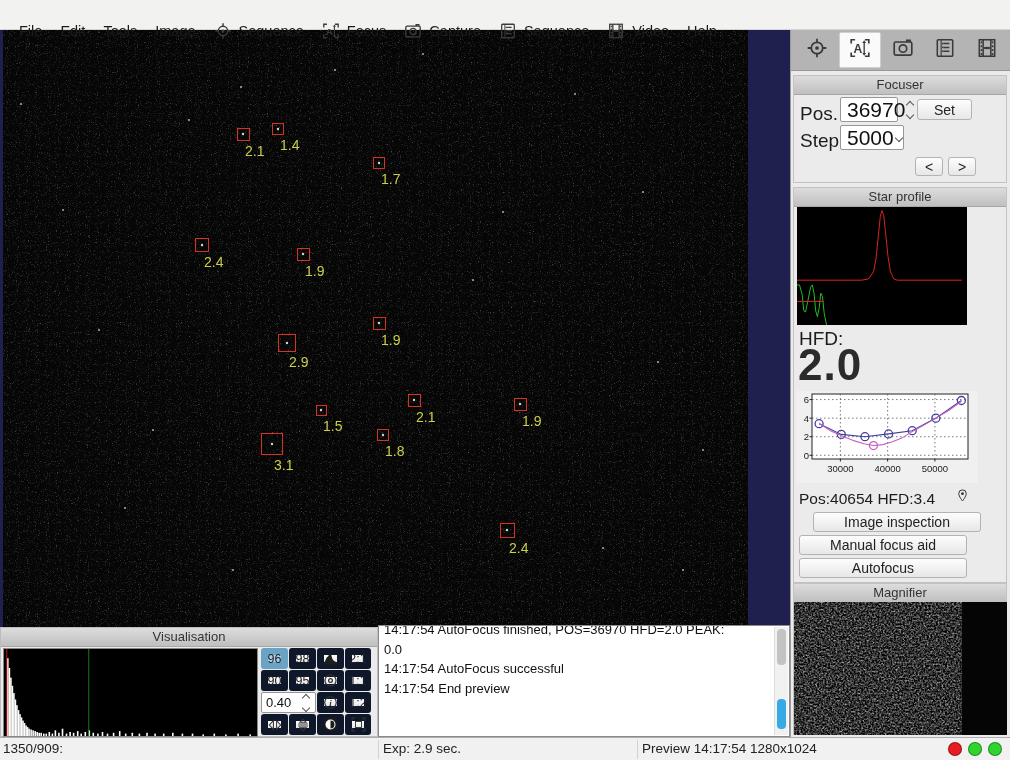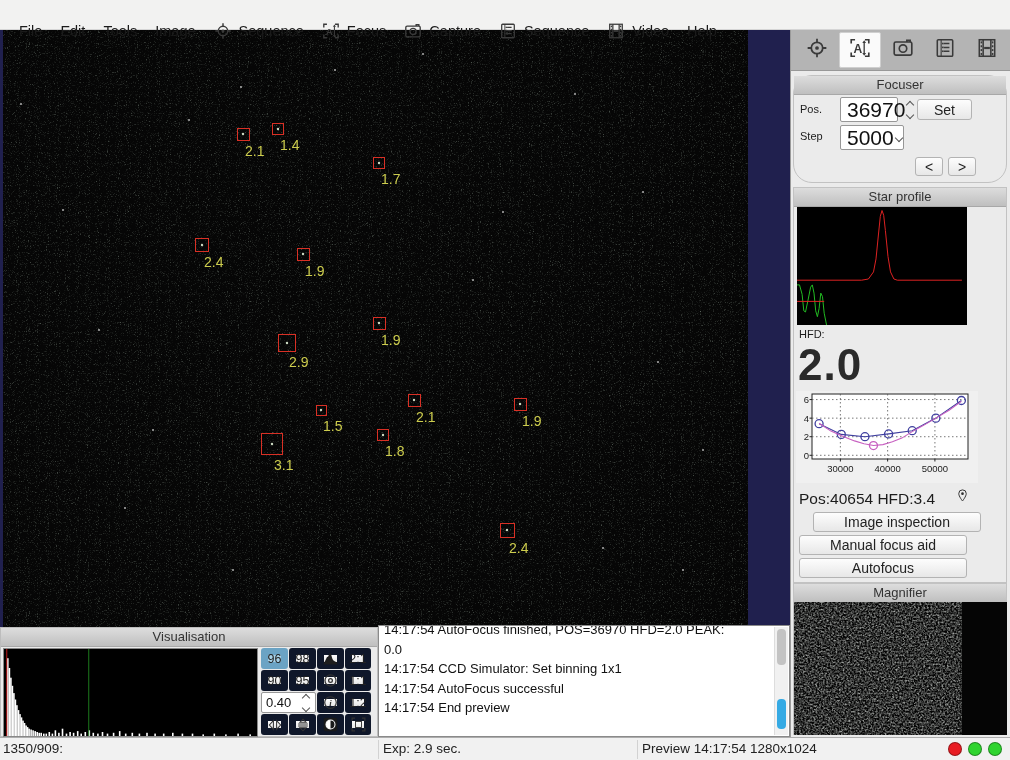--- a/index.html
+++ b/index.html
@@ -58,25 +58,25 @@
 
   
   .right-panel{position:absolute;left:790px;top:30px;width:220px;height:707px;background:#ebebeb;
                border-left:1px solid #9a9a9a;box-sizing:border-box;}
   .rp-toolbar{height:40px;background:#b4b4b4;display:flex;align-items:center;padding-left:6px;gap:2px;
               border-bottom:1px solid #989898;}
   .rp-tool{width:40px;height:34px;display:flex;align-items:center;justify-content:center;border-radius:2px;}
   .rp-tool svg{width:22px;height:22px;}
   .rp-tool.active{background:#fafafa;border:1px solid #cfcfcf;}
 
-  .g-focuser{top:45px;height:108px;border-radius:19px;}
+  .g-focuser{top:45px;height:108px;}
   .g-profile{top:157px;height:396px;}
   .g-magnifier{top:553px;height:152px;}
   .abs{position:absolute;}
-  .lbl{font-size:11px;color:#1c1c1c;}
+  .lbl{font-size:19px;color:#1c1c1c;}
   .push-btn{position:absolute;background:linear-gradient(#fdfdfd,#e7e7e7);border:1px solid #b3b3b3;border-radius:3px;
             font-size:14px;color:#222;display:flex;align-items:center;justify-content:center;box-sizing:border-box;cursor:default;}
   .hfd-big{font-size:44px;font-weight:bold;color:#2b2b2b;letter-spacing:1px;line-height:44px;}
   .readout{font-size:15.5px;color:#1c1c1c;}
 
   
   .statusbar{position:absolute;left:0;top:737px;width:1010px;height:23px;background:#f1f1f1;
              border-top:1px solid #adadad;font-size:13.5px;color:#222;}
   .sb-item{position:absolute;top:3px;}
   .sb-sep{position:absolute;top:2px;bottom:2px;width:1px;background:#d2d2d2;}
@@ -396,21 +396,20 @@
           </span>
         </div>
     </div>
   </div>
 </div>
 
 <div class="log-panel">
   <div class="log-lines" id="log-lines">
       <div>14:17:54 AutoFocus finished, POS=36970 HFD=2.0 PEAK:</div>
       <div>0.0</div>
-      <div>14:17:54 CCD Simulator: Set binning 1x1</div>
       <div>14:17:54 AutoFocus successful</div>
       <div>14:17:54 End preview</div>
     </div>
   <div class="log-scrollbar">
     <div class="thumb-gray"></div>
     <div class="thumb-blue"></div>
   </div>
 </div>
 
 <div class="right-panel">

